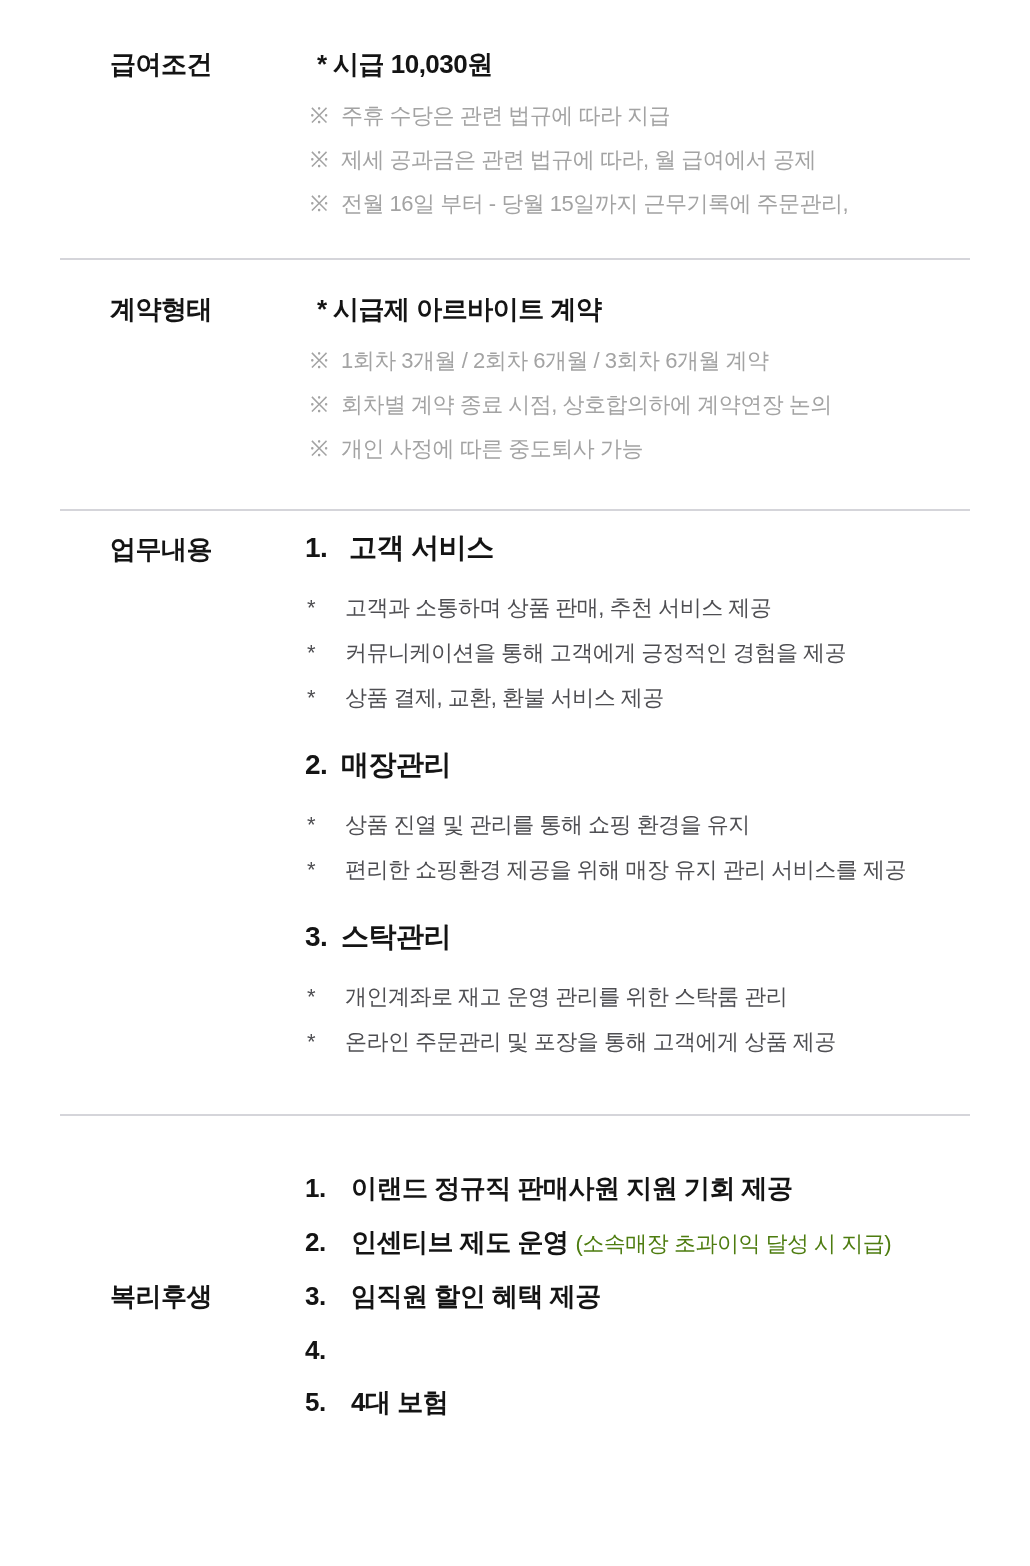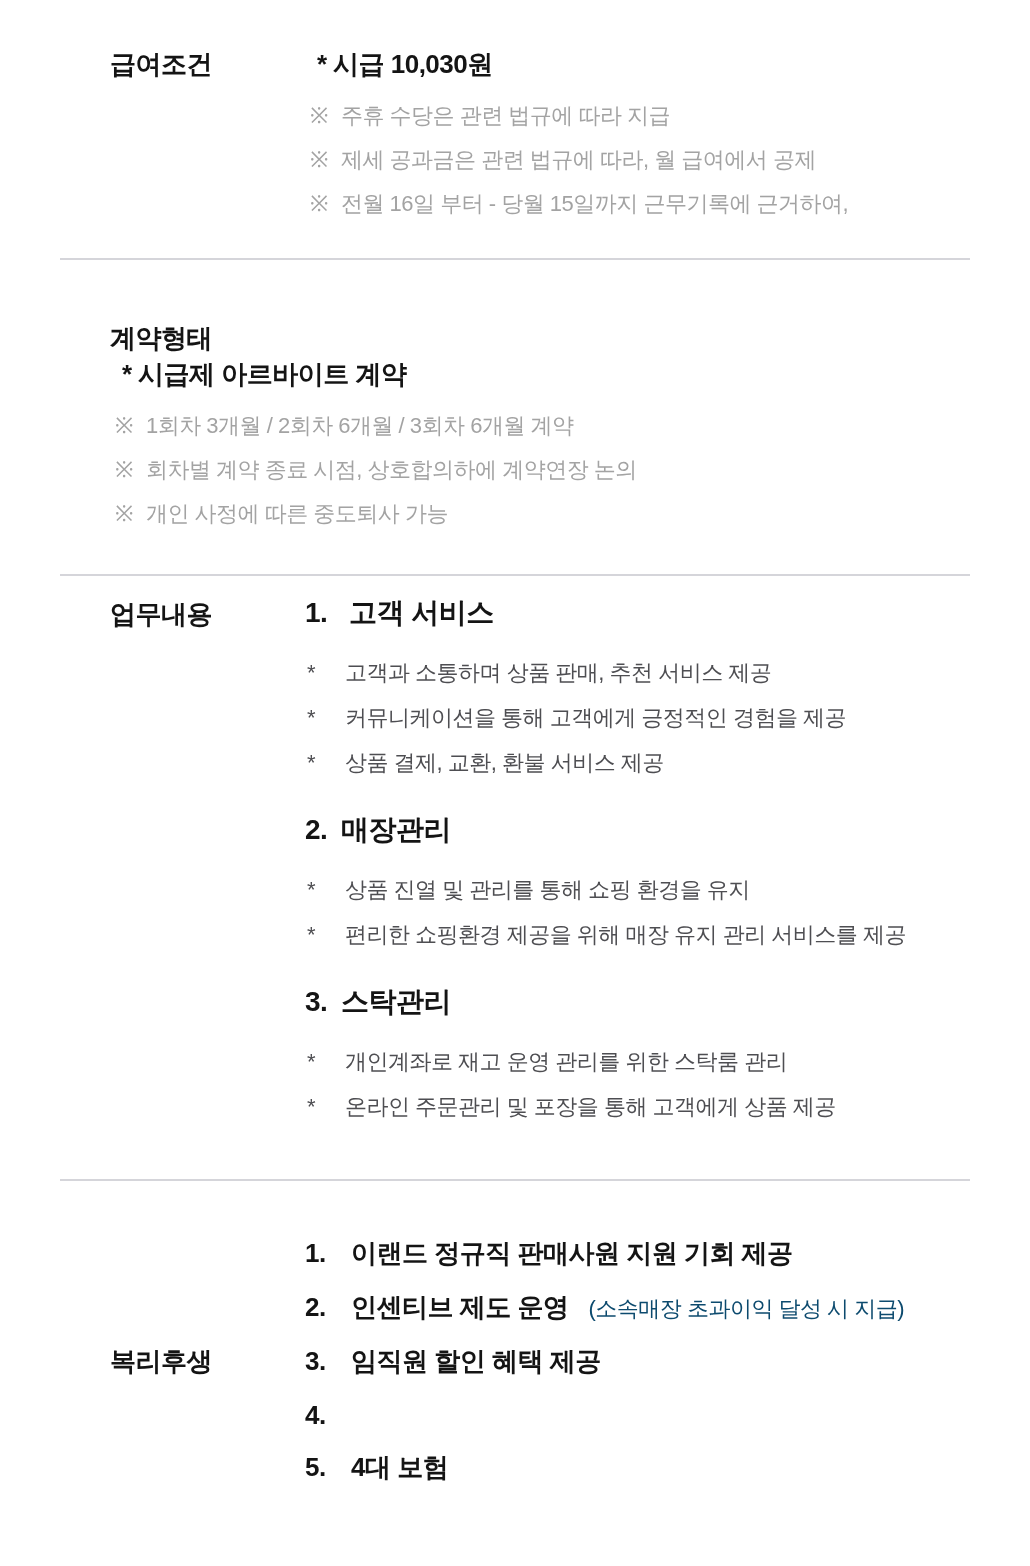--- a/index.html
+++ b/index.html
@@ -26,21 +26,21 @@
     font-size: 26px;
     font-weight: 700;
     line-height: 36px;
     color: #141414;
     letter-spacing: -0.5px;
   }
   .content { flex: 1; min-width: 0; }
 
   
   .sec-salary   { padding-top: 46px; padding-bottom: 32px; }
-  .sec-contract { padding-top: 60px; padding-bottom: 38px; flex-direction: column; }
+  .sec-contract { padding-top: 31px; padding-bottom: 38px; }
   .sec-duties   { padding-top: 20px; padding-bottom: 50px; }
   .sec-benefits { padding-top: 46px; align-items: center; }
 
   
   .heading-line {
     display: flex;
     font-size: 26px;
     font-weight: 700;
     line-height: 36px;
     color: #141414;
@@ -87,22 +87,22 @@
     font-size: 26px;
     font-weight: 700;
     line-height: 52px;
     color: #141414;
     letter-spacing: -0.5px;
   }
   .bnum { flex: none; width: 46px; }
   .bsuffix {
     font-size: 22px;
     font-weight: 400;
-    color: #0c4a6e;
-    margin-left: 20px;
+    color: #4d7c0f;
+    margin-left: 7px;
     letter-spacing: -0.5px;
   }
 </style>
 </head>
 <body>
 
 <div class="page">
 
   <section class="sec sec-salary">
     <div class="label">급여조건</div>
@@ -115,21 +115,21 @@
         <div class="note">
           <span class="nmark">※</span>
           <span>주휴 수당은 관련 법규에 따라 지급</span>
         </div>
         <div class="note">
           <span class="nmark">※</span>
           <span>제세 공과금은 관련 법규에 따라, 월 급여에서 공제</span>
         </div>
         <div class="note">
           <span class="nmark">※</span>
-          <span>전월 16일 부터 - 당월 15일까지 근무기록에 근거하여,</span>
+          <span>전월 16일 부터 - 당월 15일까지 근무기록에 주문관리,</span>
         </div>
         <div class="note">
           <span class="nmark"></span>
         </div>
       </div>
     </div>
   </section>
 
   <hr class="divider">
 

